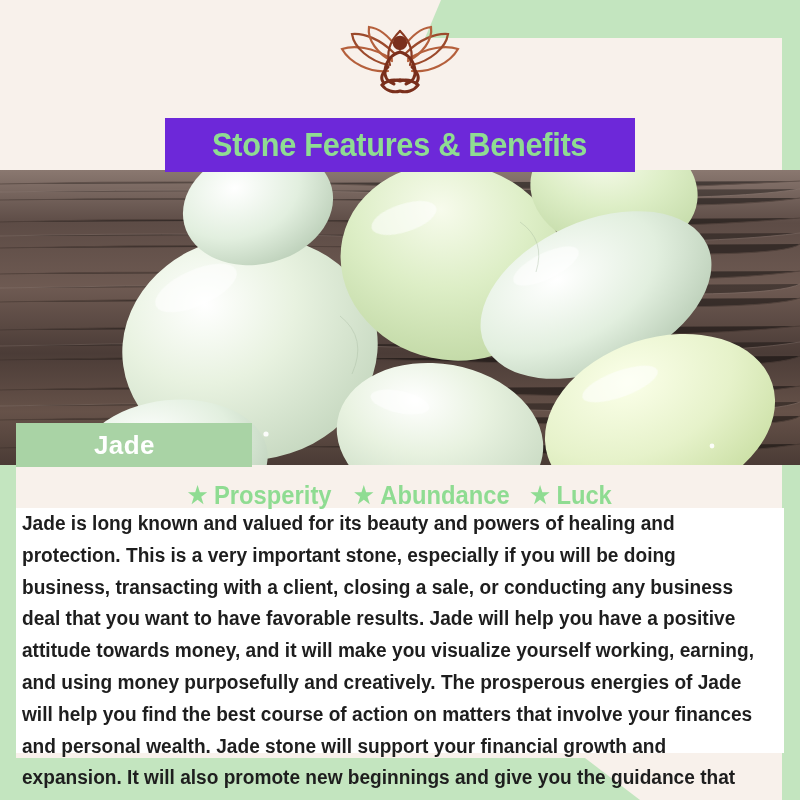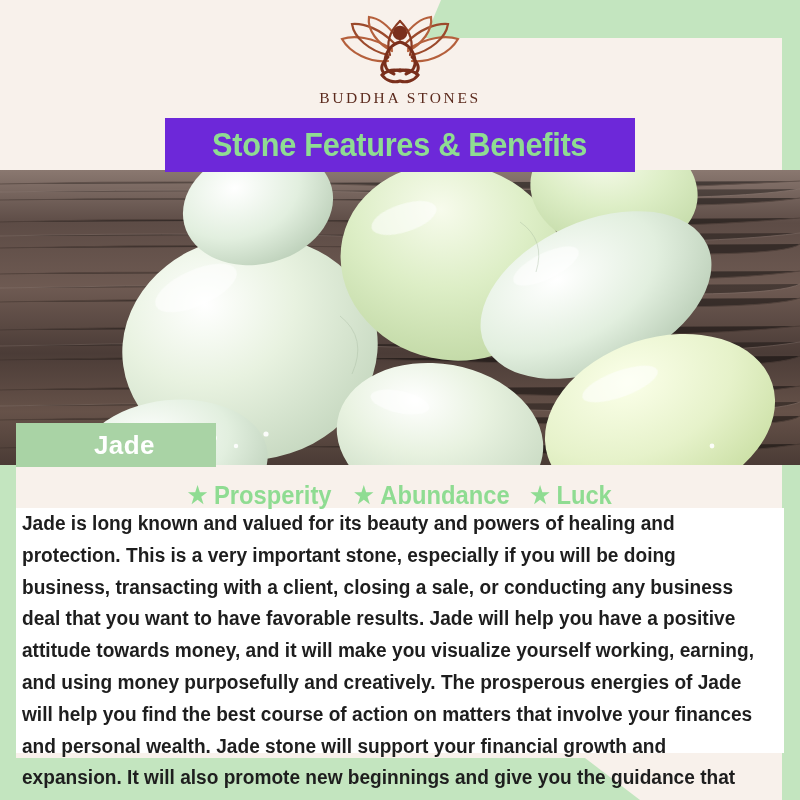--- a/index.html
+++ b/index.html
@@ -119,21 +119,21 @@
     overflow: hidden;
     z-index: 2;
     background: #6e5a52;
   }
   .photo svg { display: block; }
 
   
   .jade-banner {
     position: absolute;
     left: 16px; top: 423px;
-    width: 200px; height: 44px;
+    width: 236px; height: 44px;
     background: #a9d3a5;
     display: flex;
     align-items: center;
     z-index: 7;
     text-align: right;
   }
   .jade-label {
     color: #ffffff;
     font-weight: bold;
     font-size: 26px;
@@ -226,21 +226,20 @@
           <path d="M68 44 C62 50 60 56 64 60"></path>
           <path d="M92 44 C98 50 100 56 96 60"></path>
 
           <path d="M62 62 C68 57 74 56 80 58 C86 56 92 57 98 62"></path>
           <path d="M62 62 C66 68 74 70 80 68 C86 70 94 68 98 62"></path>
 
           <path d="M72 59 C76 56 84 56 88 59"></path>
         </g>
       </svg>
     </span>
-    <div class="brand-name">BUDDHA STONES</div>
   </div>
 
   <div class="title-band">
     <div class="title-text">Stone Features &amp; Benefits</div>
   </div>
 
   <div class="photo">
     <svg width="800" height="295" viewBox="0 0 800 295" xmlns="http://www.w3.org/2000/svg">
       <defs>
         <linearGradient id="wood" x1="0" y1="0" x2="0" y2="1">

